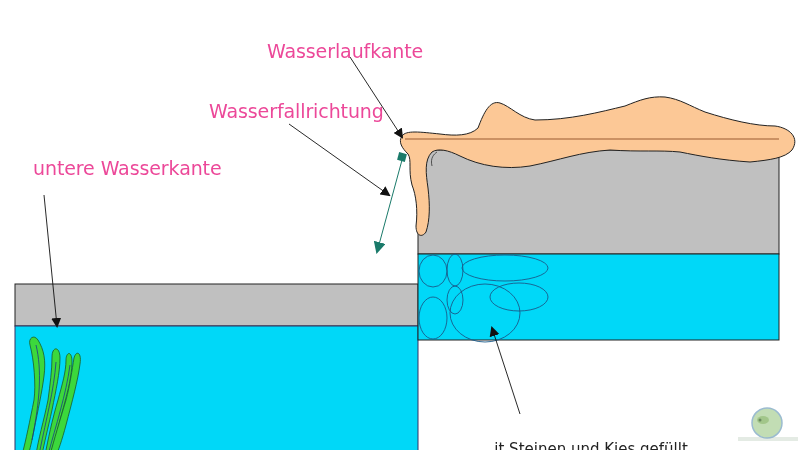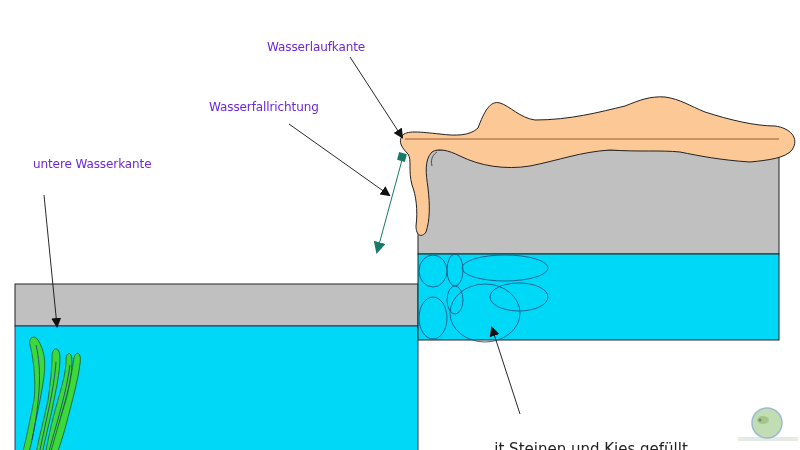--- a/index.html
+++ b/index.html
@@ -3,21 +3,21 @@
   <meta charset="utf-8">
   <style>
     html, body { margin: 0; padding: 0; }
     body {
       width: 800px; height: 450px; overflow: hidden; position: relative;
       background: #ffffff;
       font-family: "DejaVu Sans", "Liberation Sans", sans-serif;
     }
     svg.diagram { position: absolute; left: 0; top: 0; }
     .label {
-      position: absolute; font-size: 12px; color: #6d28d9; white-space: nowrap;
+      position: absolute; font-size: 19px; color: #ec4899; white-space: nowrap;
       letter-spacing: -0.1px;
     }
     .caption {
       position: absolute; font-size: 15px; color: #222; white-space: nowrap;
       filter: blur(0.6px);
     }
     .logo {
       position: absolute; left: 738px; top: 403px; width: 60px; height: 42px;
     }
   </style>

